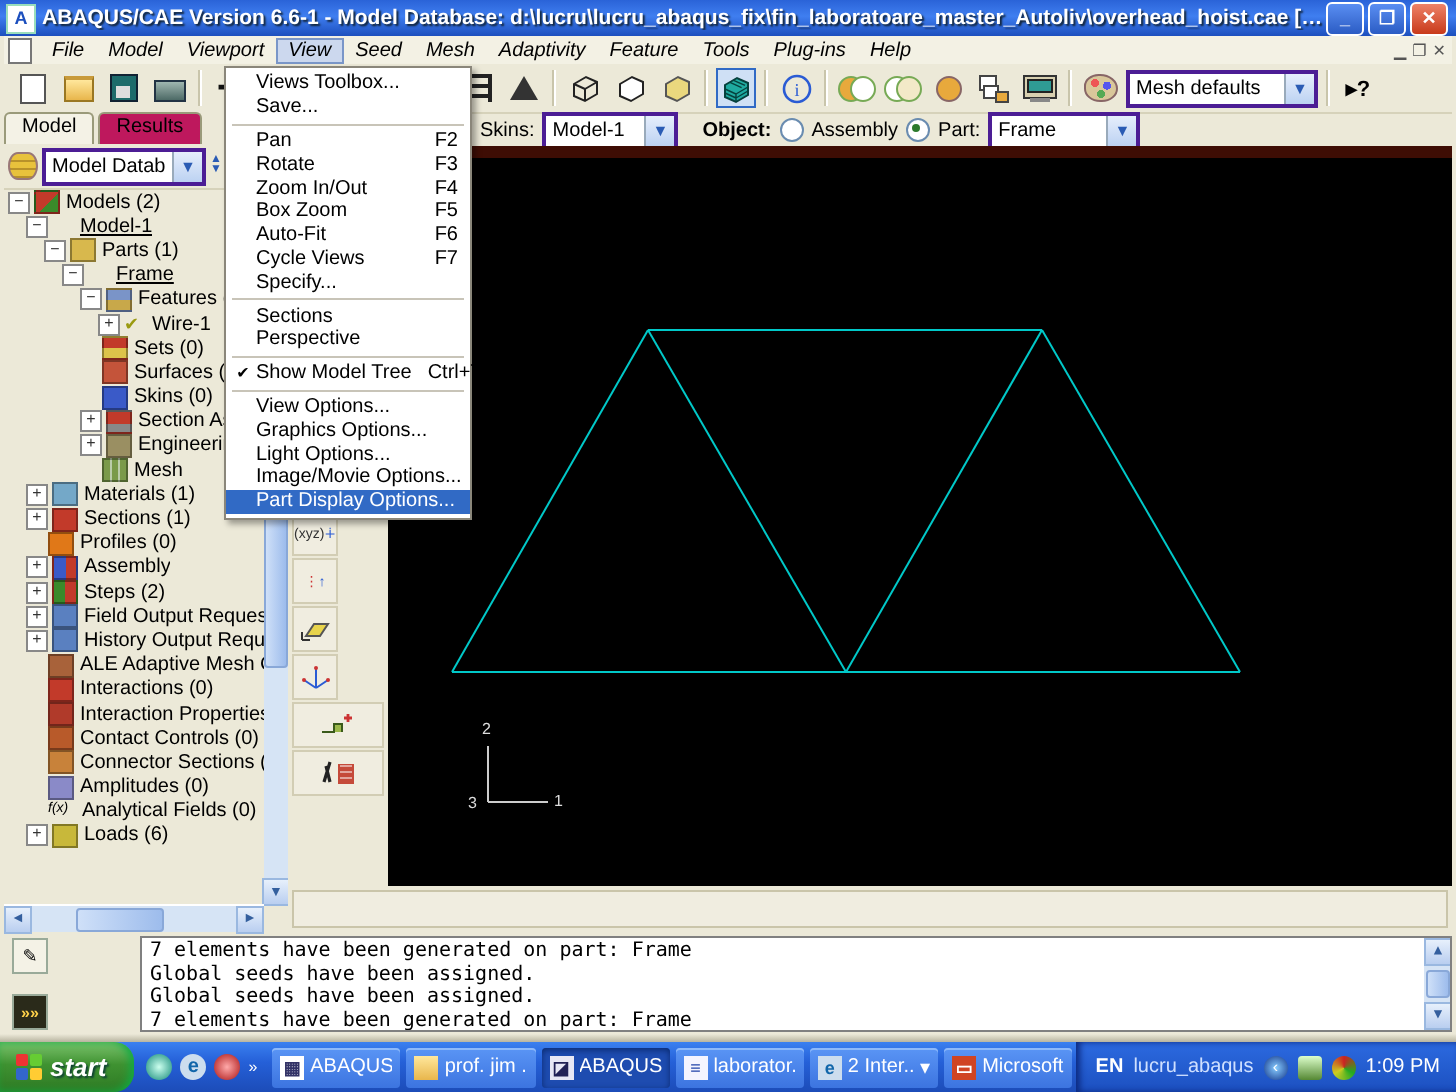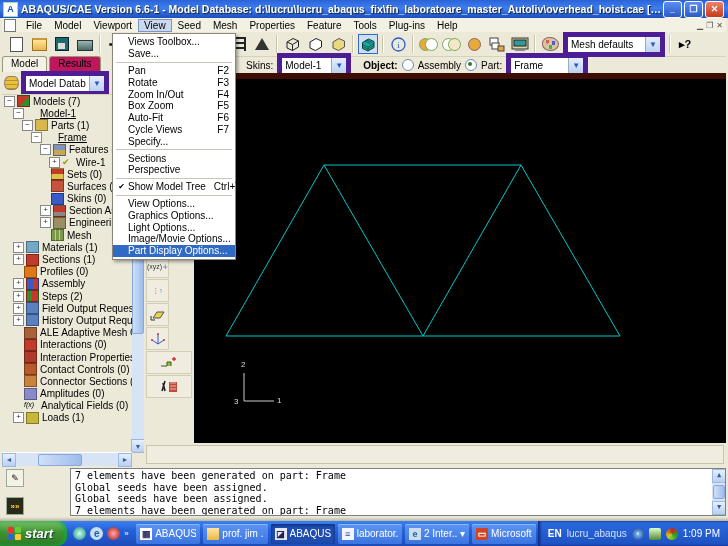--- a/index.html
+++ b/index.html
@@ -32,21 +32,21 @@
   .tbtn.pressed{border:1px solid #316ac5;background:#cfe0f5;width:18px;height:18px;}
   .doc{width:11px;height:13px;background:#fff;border:1px solid #555;}
   .folder{width:13px;height:10px;background:linear-gradient(#ffe79c,#e8b64c);border:1px solid #9a7722;border-top:2px solid #c89a3a;}
   .floppy{width:12px;height:12px;background:#1d6b6b;border:1px solid #123;position:relative;}
   .floppy:after{content:"";position:absolute;left:2px;top:5px;width:7px;height:6px;background:#ddd;}
   .printer{width:14px;height:9px;background:linear-gradient(#9fb6b0,#4d6a66);border:1px solid #234;margin-top:3px;}
   .panarrows{color:#111;font-size:15px;font-weight:bold;line-height:1;}
   .ladder{width:9px;height:14px;border-left:2px solid #222;border-right:2px solid #222;
     background:repeating-linear-gradient(#222 0 2px,transparent 2px 5px);}
   .cone{width:0;height:0;border-left:7px solid transparent;border-right:7px solid transparent;border-bottom:12px solid #333;position:relative;}
-  .combo{background:#fff;border:5px solid #4c1d95;height:15px;display:flex;align-items:center;font-size:10px;}
+  .combo{background:#fff;border:2px solid #4c1d95;height:15px;display:flex;align-items:center;font-size:10px;}
   .combo .cv{padding:0 3px;flex:1;white-space:nowrap;overflow:hidden;}
   .combo .chev{width:14px;height:100%;background:linear-gradient(#e6eefc,#bcd2f2);border-left:1px solid #9ab;
      color:#2a5bb4;font-size:8px;display:flex;align-items:center;justify-content:center;}
   .helpcur{font-size:11px;font-weight:bold;}
   .venn{position:relative;width:18px;height:12px;}
   .venn i{position:absolute;top:0;width:11px;height:11px;border-radius:50%;border:1px solid #7a5;}
   .palette{width:15px;height:12px;background:radial-gradient(circle at 30% 30%,#e55 2px,transparent 2px),
      radial-gradient(circle at 70% 40%,#55e 2px,transparent 2px),
      radial-gradient(circle at 50% 75%,#5a5 2px,transparent 2px),#d9c79a;border:1px solid #866;border-radius:45% 55% 50% 50%;}
   
@@ -133,28 +133,28 @@
     <div class="title-text">ABAQUS/CAE Version 6.6-1 - Model Database: d:\lucru\lucru_abaqus_fix\fin_laboratoare_master_Autoliv\overhead_hoist.cae [Viewport: 1]</div>
     <div class="tb-btns">
       <div class="tb-btn">_</div>
       <div class="tb-btn">❐</div>
       <div class="tb-btn close">✕</div>
     </div>
   </div>
 
   <div class="menubar">
     <div class="mdi-ico"></div>
-    <div id="menubar-items" style="display:flex;">
+    <div id="menubar-items" style="display:flex;font-style:italic;">
         <div class="menu-item">File</div>
         <div class="menu-item">Model</div>
         <div class="menu-item">Viewport</div>
         <div class="menu-item active">View</div>
         <div class="menu-item">Seed</div>
         <div class="menu-item">Mesh</div>
-        <div class="menu-item">Properties</div>
+        <div class="menu-item">Adaptivity</div>
         <div class="menu-item">Feature</div>
         <div class="menu-item">Tools</div>
         <div class="menu-item">Plug-ins</div>
         <div class="menu-item">Help</div>
       </div>
     <div class="mdi-btns">
         <span>▁</span>
         <span>❐</span>
         <span>✕</span>
       </div>
@@ -314,21 +314,21 @@
           <span>▲</span>
           <span>▼</span>
         </div>
       <div class="minibtn">⊞</div>
     </div>
     <div class="treebody" id="tree-body">
         <div class="trow">
           <span style="width: 2px; flex: 0 0 auto;"></span>
           <span class="exp">−</span>
           <span class="tico " style="background: linear-gradient(135deg, rgb(194, 58, 42) 55%, rgb(58, 138, 42) 55%);"></span>
-          <span class="tlabel">Models (7)</span>
+          <span class="tlabel">Models (2)</span>
         </div>
         <div class="trow">
           <span style="width: 11px; flex: 0 0 auto;"></span>
           <span class="exp">−</span>
           <span class="tico none"></span>
           <span class="tlabel u">Model-1</span>
         </div>
         <div class="trow">
           <span style="width: 20px; flex: 0 0 auto;"></span>
           <span class="exp">−</span>
@@ -470,21 +470,21 @@
         <div class="trow">
           <span style="width: 11px; flex: 0 0 auto;"></span>
           <span style="width: 11px; flex: 0 0 auto;"></span>
           <span class="tico none" style="font-size: 7px; font-style: italic; width: 14px;">f(x)</span>
           <span class="tlabel">Analytical Fields (0)</span>
         </div>
         <div class="trow">
           <span style="width: 11px; flex: 0 0 auto;"></span>
           <span class="exp">+</span>
           <span class="tico " style="background: rgb(200, 184, 58);"></span>
-          <span class="tlabel">Loads (1)</span>
+          <span class="tlabel">Loads (6)</span>
         </div>
       </div>
     <div class="vscroll">
       <div class="sbtn">▲</div>
       <div class="sthumb" style="width:10px;height:120px;"></div>
       <div class="sbtn">▼</div>
     </div>
     <div class="hscroll">
       <div class="sbtn">◄</div>
       <div class="sthumb" style="height:10px;width:42px;margin-left:22px;"></div>

